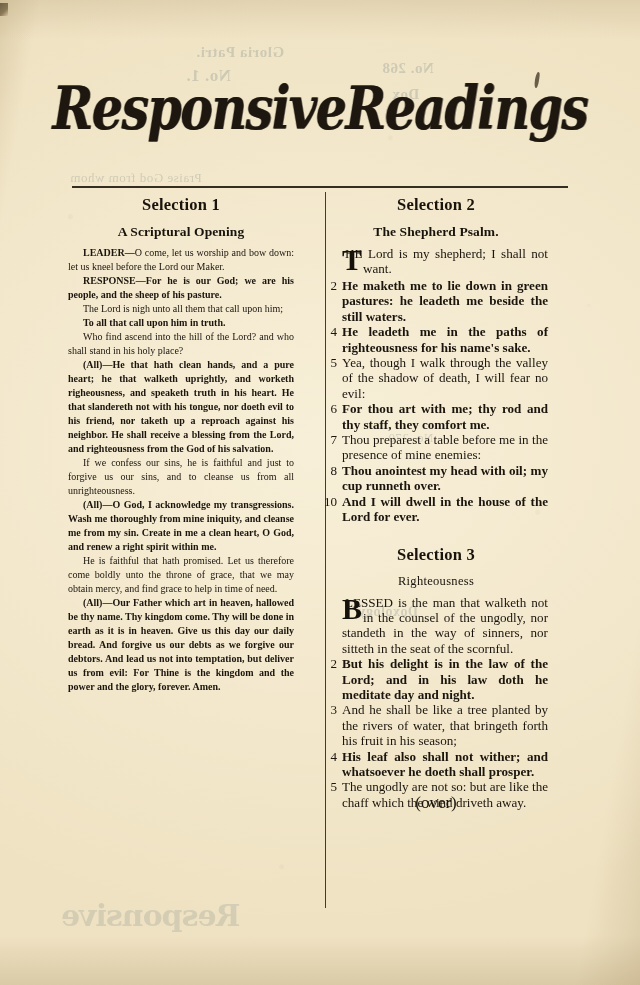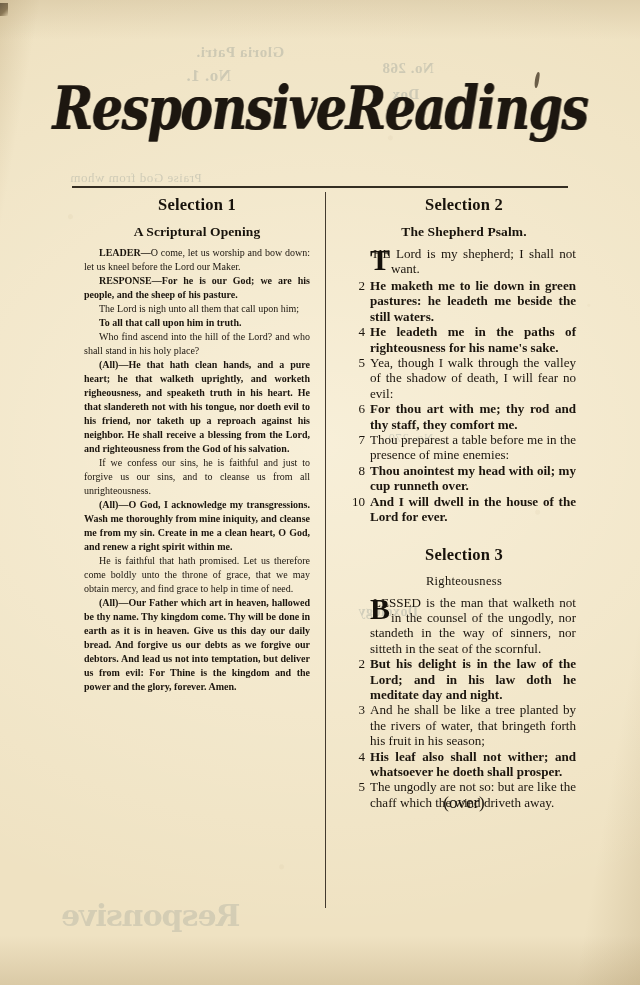--- a/index.html
+++ b/index.html
@@ -124,24 +124,24 @@
     position: absolute;
     left: 325px; top: 192px;
     width: 0; height: 716px;
     border-left: 1.8px solid #2a2219;
     opacity: .88;
   }
 
   
   #columns {
     position: absolute;
-    left: 84px; top: 192px;
+    left: 68px; top: 192px;
     width: 496px;
     display: flex;
-    gap: 12px;
+    gap: 0;
   }
   .col {
     width: 240px;
     box-sizing: border-box;
   }
   .col.left  { padding-right: 14px; }
   .col.right { padding-left: 16px; }
 
   .sel-title {
     text-align: center;

